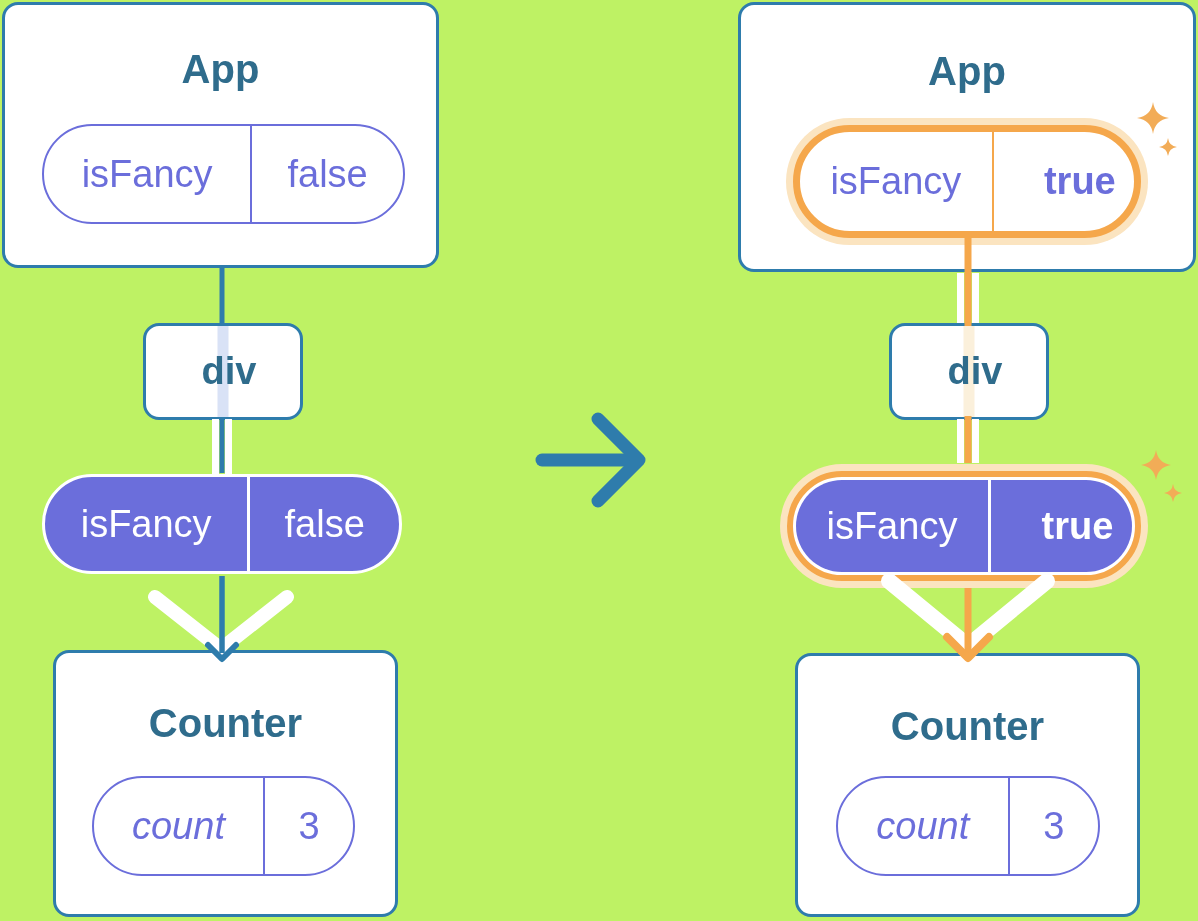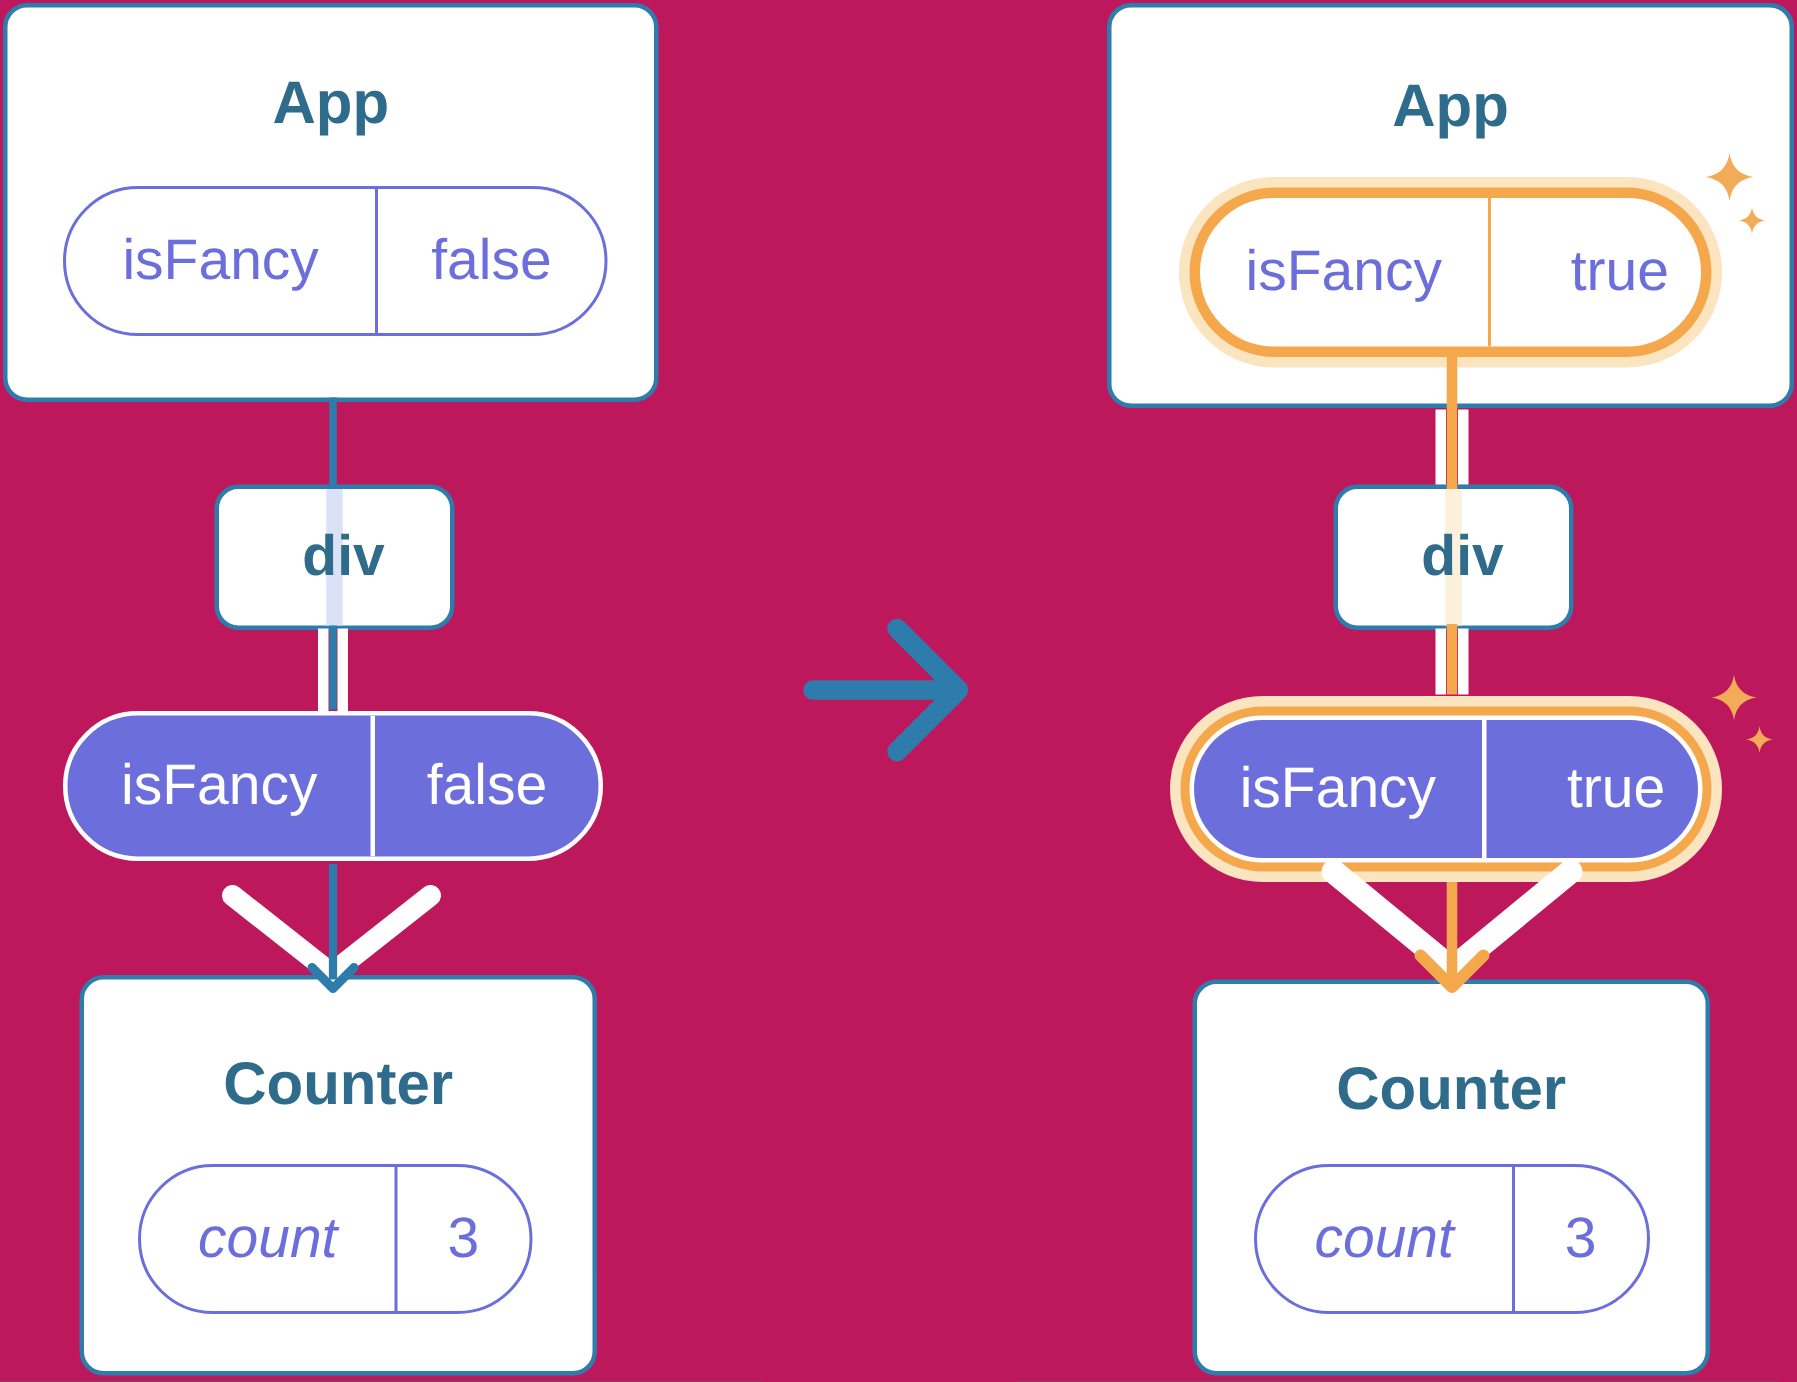--- a/index.html
+++ b/index.html
@@ -1,18 +1,18 @@
 <!DOCTYPE html>
 <html><head>
 <meta charset="utf-8">
 <style>
   html,body{margin:0;padding:0;background:#4B6570;}
   .canvas{
     position:relative;width:1198px;height:921px;overflow:hidden;
-    background:#be185d;
+    background:#bef264;
     font-family:"Liberation Sans", sans-serif;
   }
   .card{
     position:absolute;box-sizing:border-box;background:#fff;
     border:3px solid #2E7CAC;border-radius:16px;
   }
   .title{
     position:absolute;left:0;right:0;text-align:center;
     font-size:40px;font-weight:600;color:#2F6C8C;z-index:2;
   }
@@ -56,21 +56,21 @@
     border:6px solid #F5A74B;border-radius:62px;
     box-shadow:0 0 0 7px #FBE4C0;padding:3px;
   }
   .ringwrap .inner{
     width:100%;height:100%;background:#6B6EDB;border-radius:52px;
     display:flex;color:#fff;font-size:38px;overflow:hidden;
   }
   .ringwrap .inner .cell{display:flex;align-items:center;justify-content:center;box-sizing:border-box;}
   .ringwrap .inner .cell.k{flex:0 0 58%;border-right:3px solid #fff;}
   .ringwrap .inner .cell.v{flex:1 1 auto;}
-  .bold{font-weight:400;padding-left:32px;}
+  .bold{font-weight:700;padding-left:32px;}
   .overlay{
     position:absolute;left:0;top:0;width:1198px;height:921px;
     z-index:5;pointer-events:none;
   }
 </style>
 </head>
 <body>
 
 <div class="canvas">
 

